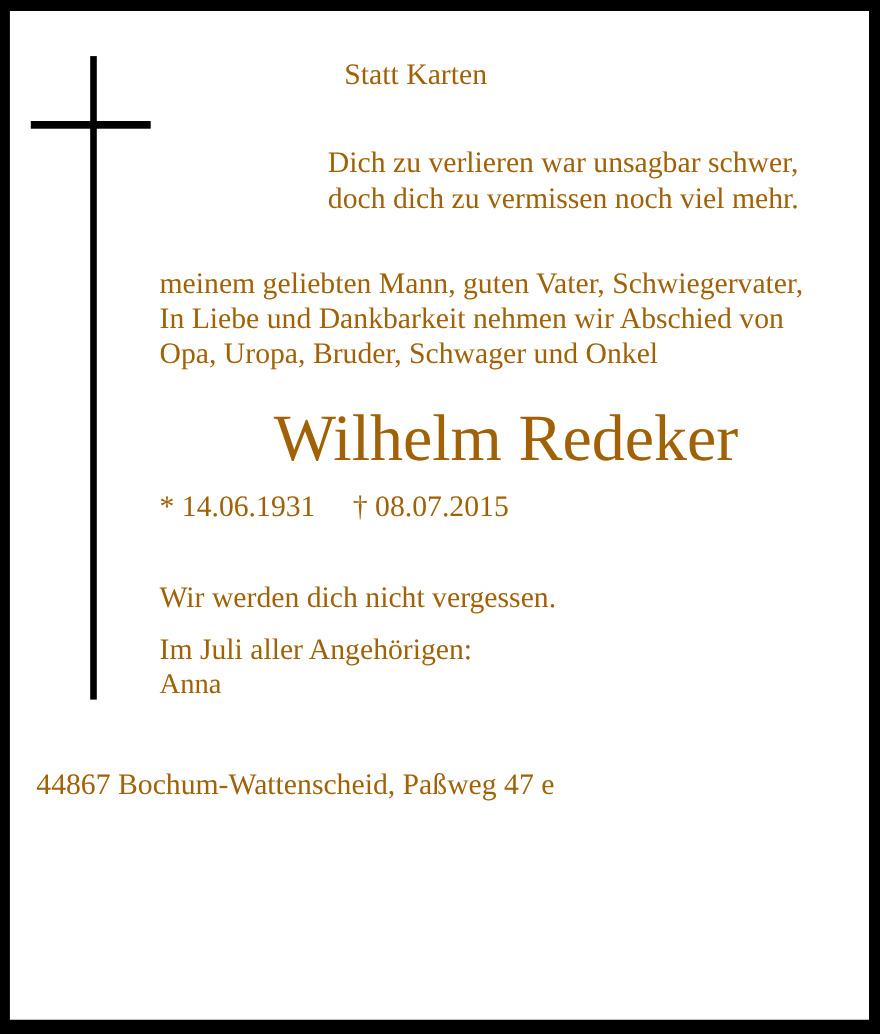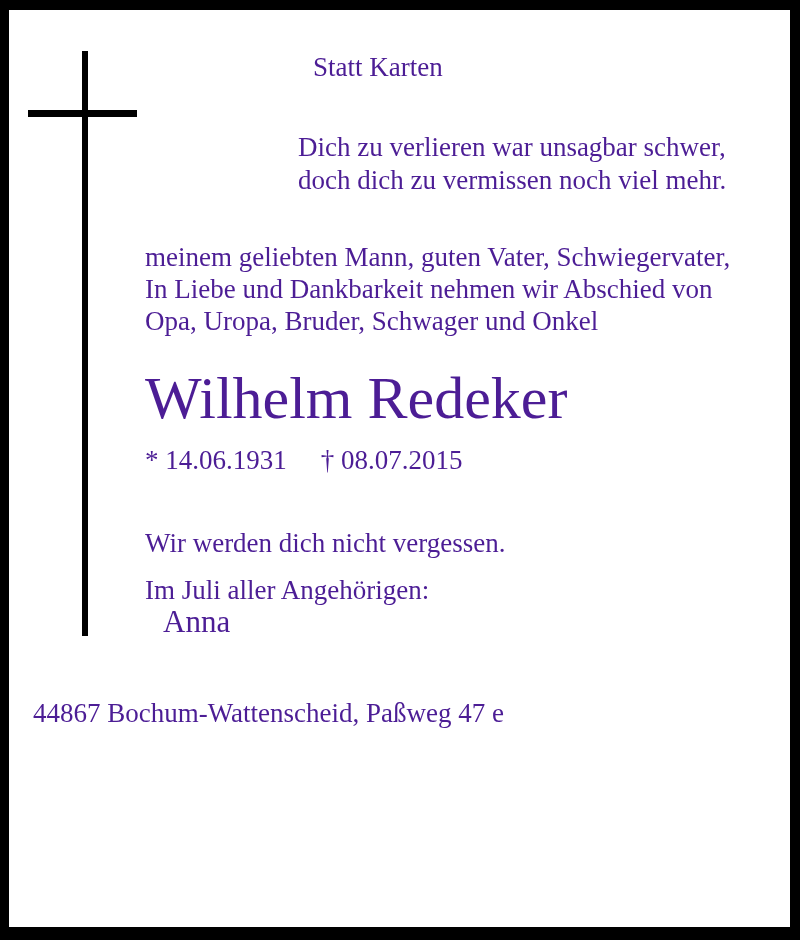--- a/index.html
+++ b/index.html
@@ -7,21 +7,21 @@
     padding: 0;
     background: #ffffff;
   }
   .page {
     position: relative;
     width: 800px;
     height: 940px;
     background: #ffffff;
     overflow: hidden;
     font-family: "Liberation Serif", serif;
-    color: #4c1d95;
+    color: #a16207;
   }
   .frame {
     position: absolute;
     inset: 0;
     border-left: 9px solid #000;
     border-top: 10px solid #000;
     border-right: 10px solid #000;
     border-bottom: 13px solid #000;
     box-sizing: border-box;
     pointer-events: none;
@@ -63,20 +63,21 @@
     line-height: 33px;
   }
   .intro {
     left: 145px;
     top: 241px;
   }
   .deceased-name {
     left: 145px;
     top: 366px;
     width: 630px;
+    text-align: center;
     font-size: 60px;
     line-height: 64px;
     white-space: nowrap;
   }
   .dates {
     left: 145px;
     top: 444px;
     width: 630px;
     display: flex;
     justify-content: flex-start;
@@ -84,23 +85,23 @@
   }
   .remembrance {
     left: 145px;
     top: 527px;
   }
   .on-behalf {
     left: 145px;
     top: 574px;
   }
   .mourner {
-    left: 163px;
+    left: 145px;
     top: 606px;
-    font-size: 31px;
+    font-size: 26px;
   }
   .address {
     left: 33px;
     top: 697px;
   }
   .funeral {
     left: 33px;
     top: 764px;
     line-height: 31px;
   }

